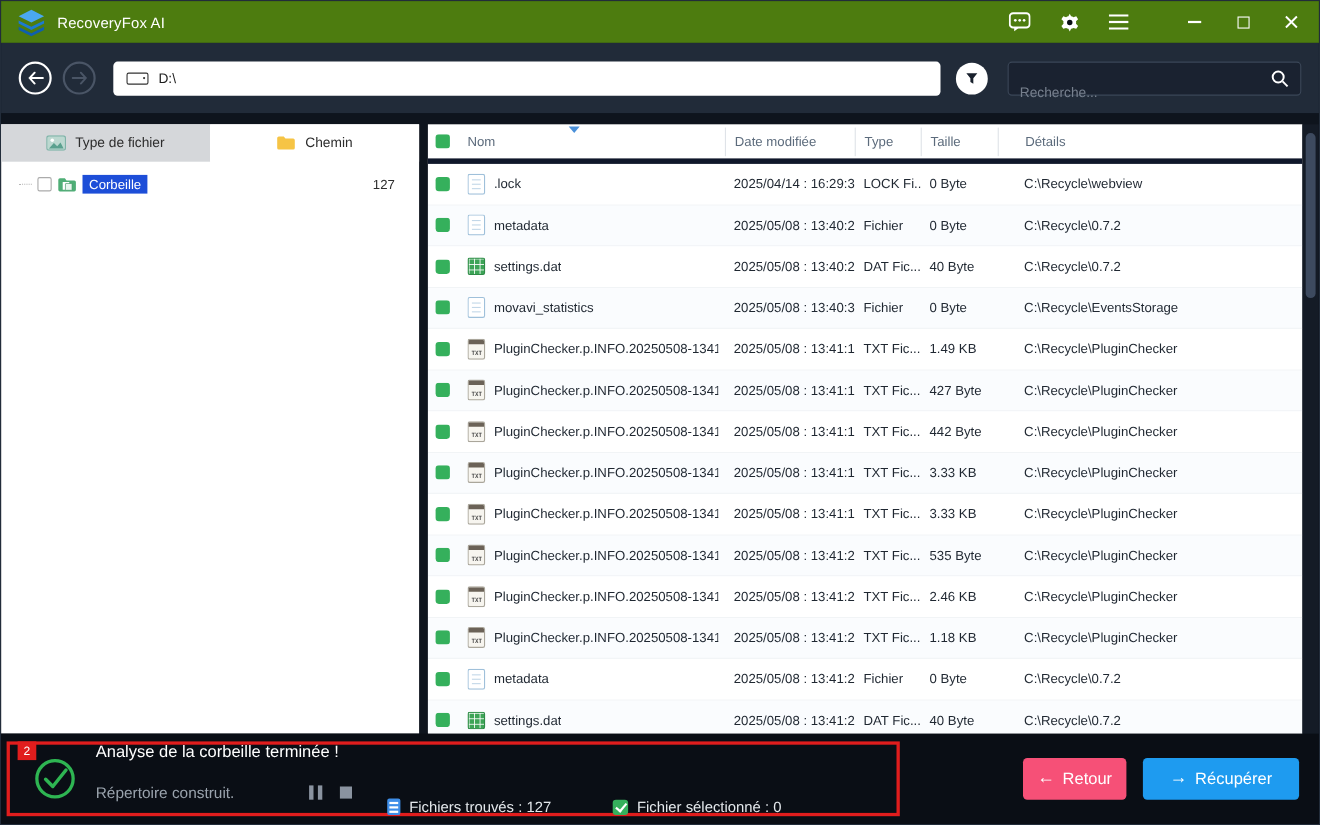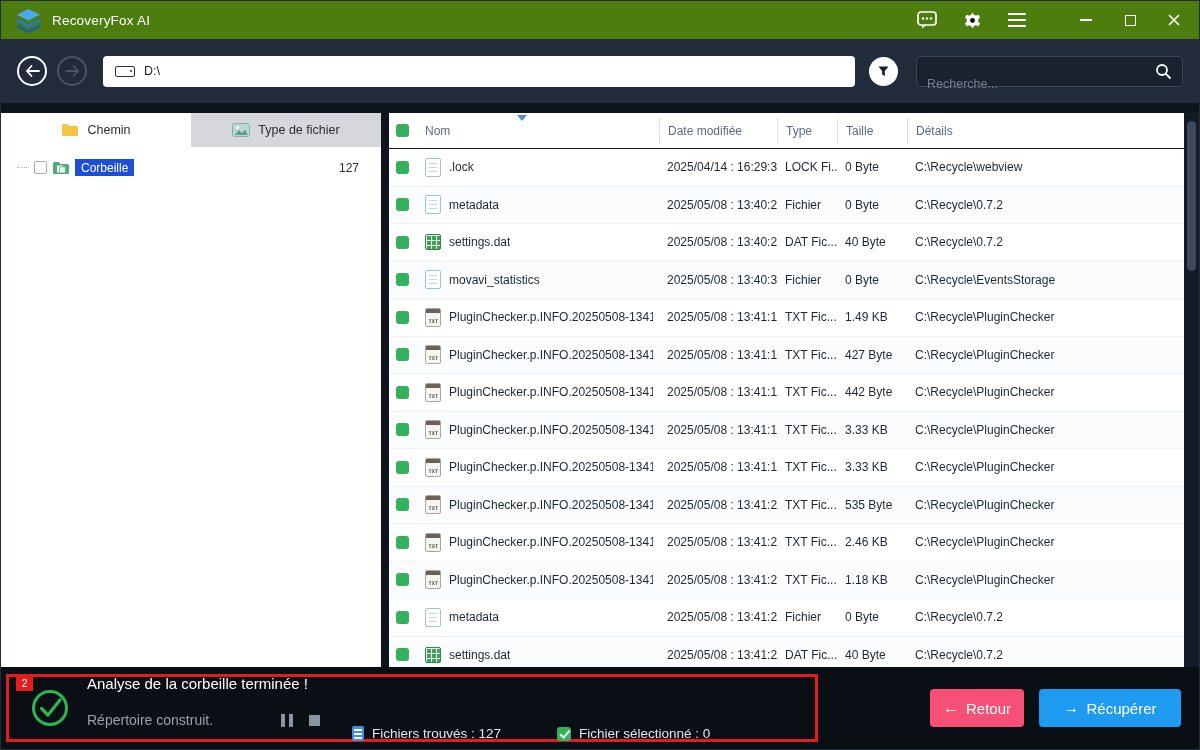--- a/index.html
+++ b/index.html
@@ -38,29 +38,29 @@
   .tab { flex:1; display:flex; align-items:center; justify-content:center; gap:8px; font-size:12.5px; color:#2d2d2d; cursor:pointer; }
   .tab.inactive { background:#d5d7da; }
   .tab.active { background:#fff; }
   .tree-row { display:flex; align-items:center; padding:12px 22px 0 16px; gap:5px; font-size:12px; }
   .tree-guide { width:12px; border-top:1px dotted #b5b5b5; }
   .tree-checkbox { width:13px; height:13px; border:1px solid #ababab; border-radius:2px; background:#fff; flex:none; cursor:pointer; }
   .tree-label { background:#1d4ed8; color:#fff; padding:1.5px 6px; font-size:12px; cursor:pointer; }
   .tree-count { margin-left:auto; color:#2e2e2e; font-size:12px; }
 
   .content { flex:1; background:#fff; display:flex; flex-direction:column; overflow:hidden; }
-  .thead { height:36px; flex:none; display:flex; align-items:center; border-bottom:1px solid #0f172a; position:relative; color:#5c6b7c; font-size:12px; }
+  .thead { height:36px; flex:none; display:flex; align-items:center; border-bottom:5px solid #0f172a; position:relative; color:#5c6b7c; font-size:12px; }
   .sort-indicator { position:absolute; left:128px; top:2px; width:0; height:0; border-left:5px solid transparent; border-right:5px solid transparent; border-top:6px solid #4a90d9; }
   .cell { overflow:hidden; white-space:nowrap; flex:none; }
   .c-check { width:36px; padding-left:7px; display:flex; align-items:center; }
   .c-name { width:234px; display:flex; align-items:center; gap:8px; padding-right:6px; }
   .c-date { width:118px; padding-left:8px; }
   .c-type { width:60px; padding-left:8px; }
   .c-size { width:70px; padding-left:8px; }
-  .c-details { flex:1; padding-left:8px; }
+  .c-details { flex:1; padding-left:24px; }
   .thead .c-date, .thead .c-type, .thead .c-size, .thead .c-details { border-left:1px solid #dfe3e8; height:26px; display:flex; align-items:center; }
   .green-square { width:13px; height:13px; background:#35b05c; border-radius:3px; flex:none; cursor:pointer; }
   .tbody { flex:1; overflow:hidden; }
   .trow { height:37.5px; display:flex; align-items:center; border-bottom:1px solid #f0f3f6; font-size:12px; color:#1f2731; background:#fff; cursor:pointer; }
   .trow.alt { background:#fafcfe; }
   .fname { overflow:hidden; white-space:nowrap; }
 
   
   .file-icon { width:16px; height:19px; position:relative; flex:none; display:flex; align-items:flex-end; justify-content:center; }
   .icon-doc { background:#fff; border:1px solid #9fc0da; border-radius:2px; }
@@ -178,37 +178,37 @@
             <line x1="11" y1="11" x2="15.5" y2="15.5" stroke="#fff" stroke-width="1.8"></line>
           </svg>
       </span>
     </div>
   </div>
 
   <div class="main">
 
     <aside class="sidebar">
       <div class="tabs">
-        <div class="tab active">
-          <span style="display:flex;">
-            <svg width="18" height="14" viewBox="0 0 18 14">
-                <path d="M1 2.5 Q1 1 2.5 1 H7 L8.5 3 H15.5 Q17 3 17 4.5 V11.5 Q17 13 15.5 13 H2.5 Q1 13 1 11.5 Z" fill="#f6c445"></path>
-              </svg>
-          </span>
-          <span>Chemin</span>
-        </div>
         <div class="tab inactive">
           <span style="display:flex;">
             <svg width="18" height="14" viewBox="0 0 18 14">
                 <rect x="0.5" y="0.5" width="17" height="13" rx="2" fill="#bcd8d0" stroke="#7fb3a8"></rect>
                 <circle cx="5.5" cy="4.5" r="1.6" fill="#fff"></circle>
                 <path d="M2.5 12 L7 7 L10 10 L13 6.5 L15.8 12 Z" fill="#5ba18f"></path>
               </svg>
           </span>
           <span>Type de fichier</span>
+        </div>
+        <div class="tab active">
+          <span style="display:flex;">
+            <svg width="18" height="14" viewBox="0 0 18 14">
+                <path d="M1 2.5 Q1 1 2.5 1 H7 L8.5 3 H15.5 Q17 3 17 4.5 V11.5 Q17 13 15.5 13 H2.5 Q1 13 1 11.5 Z" fill="#f6c445"></path>
+              </svg>
+          </span>
+          <span>Chemin</span>
         </div>
       </div>
       <div class="tree-row">
         <span class="tree-guide"></span>
         <span class="tree-checkbox"></span>
         <span style="display:flex;">
           <svg width="18" height="14" viewBox="0 0 18 14">
               <path d="M1 2.5 Q1 1 2.5 1 H7 L8.5 3 H15.5 Q17 3 17 4.5 V11.5 Q17 13 15.5 13 H2.5 Q1 13 1 11.5 Z" fill="#4fae76"></path>
               <rect x="5" y="4.5" width="6" height="7" rx="0.5" fill="#fff"></rect>
               <rect x="7.5" y="5.8" width="6" height="6.2" rx="0.5" fill="#e8f5ee" stroke="#3f9763" stroke-width="0.6"></rect>

